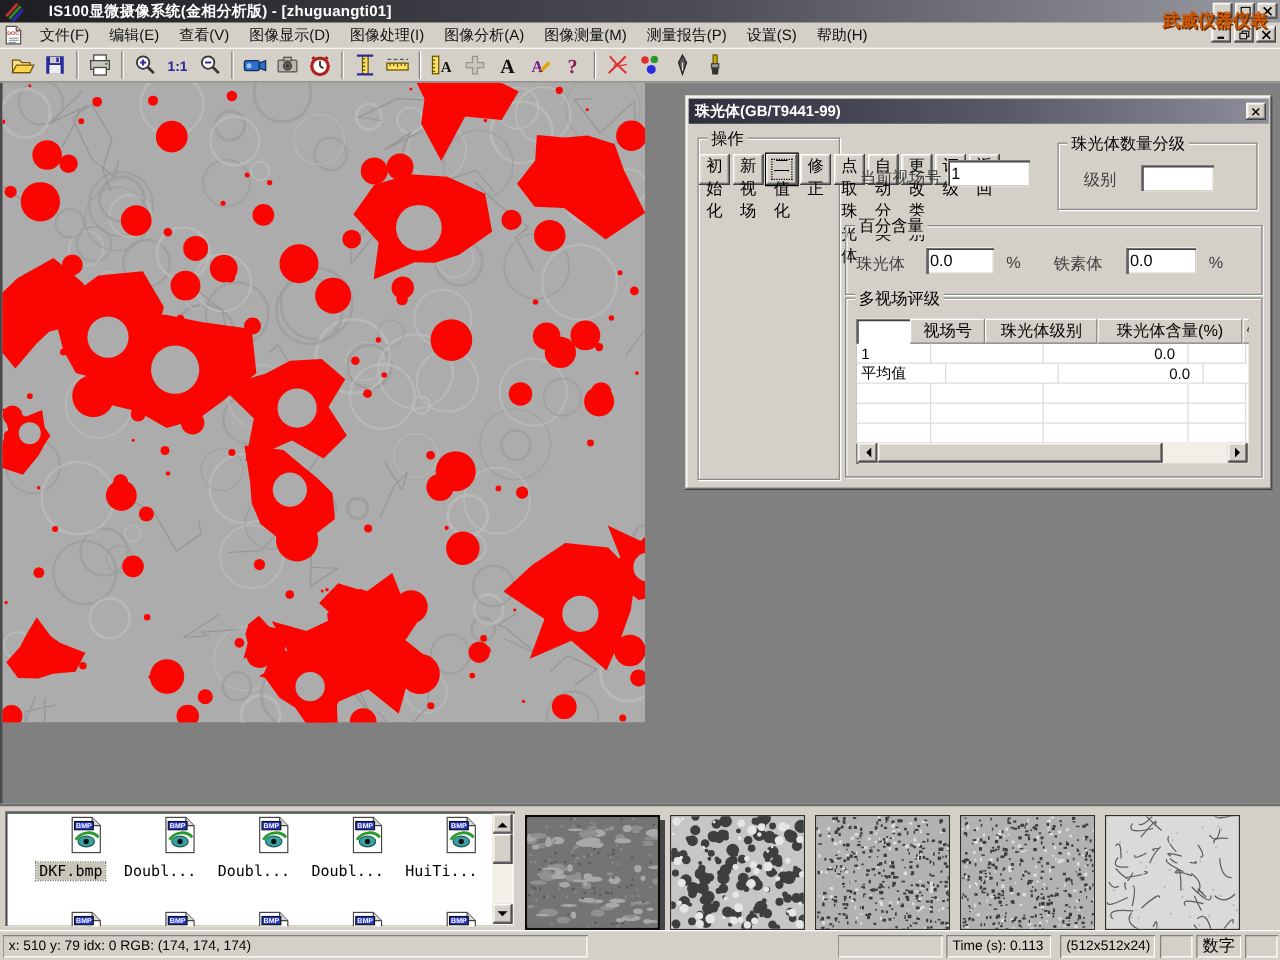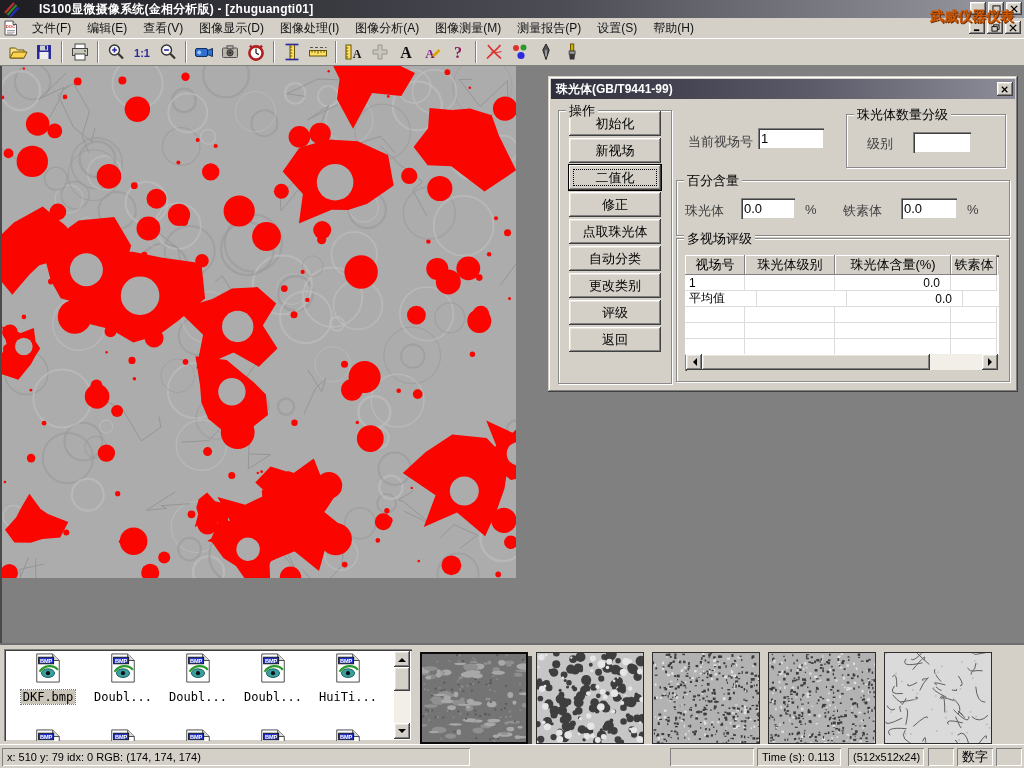--- a/index.html
+++ b/index.html
@@ -52,42 +52,42 @@
   .grp-ops{left:10px;top:34px;width:112px;height:272px;}
   .ops-btn{display:block;width:92px;height:25px;margin:0 auto;font-size:13px;font-family:inherit;color:#000;}
   .ops-btn.focused{box-shadow:0 0 0 1px #000,inset -1px -1px 0 #404040,inset 1px 1px 0 #ffffff,inset -2px -2px 0 #808080;
                    outline:1px dotted #000;outline-offset:-5px;}
   .dlg-label{position:absolute;font-size:13px;white-space:nowrap;color:#404040;}
   .tinput{position:absolute;font-size:13px;font-family:inherit;padding:1px 3px;box-sizing:border-box;height:21px;}
   .grp-grade{left:298px;top:38px;width:158px;height:52px;}
   .grp-pct{left:128px;top:104px;width:332px;height:54px;}
   .grp-multi{left:128px;top:162px;width:332px;height:142px;}
   .grid{position:absolute;left:8px;top:16px;width:314px;height:116px;overflow:hidden;}
-  .grid-head{display:flex;}
+  .grid-head{display:flex;margin-left:43px;}
   .ghcell{height:20px;background:#d4d0c8;box-shadow:inset -1px -1px 0 #808080,inset 1px 1px 0 #fff;
           font-size:13px;display:flex;align-items:center;justify-content:center;box-sizing:border-box;
           white-space:nowrap;overflow:hidden;flex:none;}
   .grid-row{display:flex;background:#fff;}
   .gcell{height:16px;font-size:12px;box-sizing:border-box;border-right:1px solid #dcdcdc;border-bottom:1px solid #dcdcdc;
          display:flex;align-items:center;white-space:nowrap;overflow:hidden;flex:none;}
   .gcell.num{justify-content:flex-end;padding-right:10px;}
   .gcell.txt{padding-left:4px;}
   .hscroll{position:absolute;left:1px;bottom:1px;width:312px;height:16px;background:#f1efe8;display:flex;}
   .sb-btn{width:16px;height:16px;flex:none;display:flex;align-items:center;justify-content:center;padding:0;}
   .hthumb{width:228px;height:16px;flex:none;}
   .arr{width:0;height:0;border:4px solid transparent;}
   .arr.left{border-right-color:#000;margin-left:-3px;}
   .arr.right{border-left-color:#000;margin-right:-3px;}
   .arr.up{border-bottom-color:#000;margin-top:-3px;}
   .arr.down{border-top-color:#000;margin-bottom:-3px;}
   
   .bottom-panel{position:absolute;left:0;top:643px;width:1024px;height:101px;background:#d4d0c8;
                 border-top:2px solid #6e6e6e;box-sizing:border-box;}
   .file-browser{position:absolute;left:4px;top:4px;width:408px;height:92px;overflow:hidden;}
-  .file-item{position:absolute;width:72px;text-align:center;}
+  .file-item{position:absolute;width:72px;text-align:right;}
   .file-item svg{width:30px;height:30px;}
   .file-name{font-family:"DejaVu Sans Mono","Liberation Mono",monospace;font-size:12px;display:inline-block;
              padding:0 2px;white-space:nowrap;margin-top:1px;}
   .file-name.selected{background:#cac5b9;outline:1px dotted #777;}
   .v-scrollbar{position:absolute;right:2px;top:2px;width:16px;height:88px;background:#f1efe8;}
   .v-scrollbar .sb-btn{position:absolute;left:0;}
   .vthumb{position:absolute;left:0;top:16px;width:16px;height:24px;}
   .thumb{position:absolute;top:7px;width:108px;height:92px;box-sizing:border-box;}
   .thumb svg{width:100%;height:100%;display:block;}
   .thumb.selected{border:2px solid #0b0b0b;box-shadow:4px 4px 0 #454545;}
@@ -613,21 +613,21 @@
     <span>珠光体(GB/T9441-99)</span>
   </div>
   <button class="dlg-close raised">
     <svg viewBox="0 0 10 9">
         <path d="M1 1 L8 8 M8 1 L1 8" stroke="#000" stroke-width="1.5"></path>
       </svg>
   </button>
 
   <div class="grp grp-ops">
     <span class="grp-label">操作</span>
-    <div id="ops-buttons" style="display:flex;flex-direction:column;gap:2px;">
+    <div id="ops-buttons" style="padding-top:12px;display:flex;gap:2px;">
         <button class="ops-btn raised">初始化</button>
         <button class="ops-btn raised">新视场</button>
         <button class="ops-btn raised focused">二值化</button>
         <button class="ops-btn raised">修正</button>
         <button class="ops-btn raised">点取珠光体</button>
         <button class="ops-btn raised">自动分类</button>
         <button class="ops-btn raised">更改类别</button>
         <button class="ops-btn raised">评级</button>
         <button class="ops-btn raised">返回</button>
       </div>

